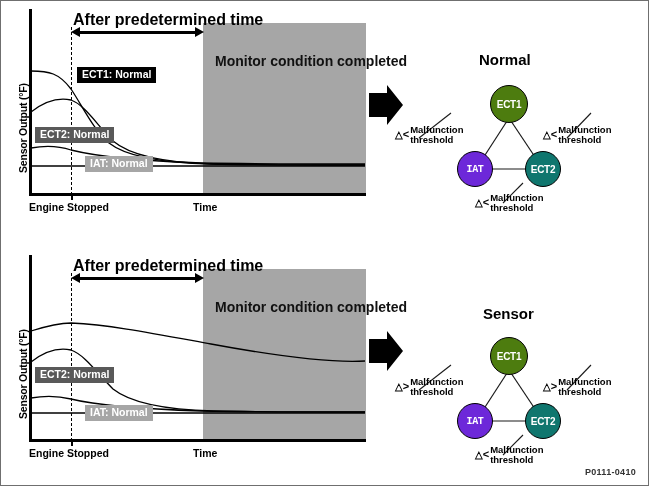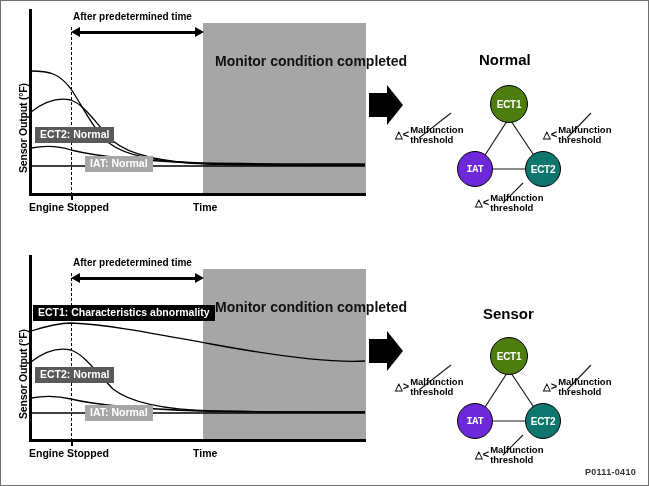--- a/index.html
+++ b/index.html
@@ -41,21 +41,21 @@
     color:#111;
     white-space:nowrap;
   }
   .dashline{
     position:absolute;
     width:0;
     border-left:1.5px dashed #000;
   }
   .apt-label{
     position:absolute;
-    font-size:10px;
+    font-size:16px;
     font-weight:bold;
     white-space:nowrap;
   }
   .arrowline{position:absolute;height:10px;}
   .arrowline .bar{position:absolute;top:4px;left:7px;right:7px;height:2.5px;background:#000;}
   .arrowline .lhead{position:absolute;top:0px;left:0;width:0;height:0;
     border-top:5px solid transparent;border-bottom:5px solid transparent;border-right:9px solid #000;}
   .arrowline .rhead{position:absolute;top:0px;right:0;width:0;height:0;
     border-top:5px solid transparent;border-bottom:5px solid transparent;border-left:9px solid #000;}
 
@@ -152,20 +152,21 @@
 
     <div class="dashline" style="left:70px;top:26px;height:168px;"></div>
 
     <svg width="372" height="225" style="position:absolute;left:0;top:0;">
       <path d="M30,70 C48,70 58,72 70,88 C82,106 92,128 108,142 C128,158 170,162 210,163 C260,164 320,164 364,164" fill="none" stroke="#000" stroke-width="1.3"></path>
       <path d="M30,111 C44,100 56,96 70,99 C84,104 96,124 112,140 C132,157 175,162 212,163 C262,164 320,164 364,164" fill="none" stroke="#000" stroke-width="1.3"></path>
       <path d="M30,147 C46,144 58,145 70,149 C94,155 140,160 200,162 C262,163 320,163 364,163" fill="none" stroke="#000" stroke-width="1.3"></path>
       <path d="M30,165 L364,165" fill="none" stroke="#000" stroke-width="1.6"></path>
     </svg>
 
+    <div class="tag tag-black" style="left:76px;top:66px;">ECT1: Normal</div>
     <div class="tag tag-dgray" style="left:34px;top:126px;">ECT2: Normal</div>
     <div class="tag tag-lgray" style="left:84px;top:155px;">IAT: Normal</div>
 
     <div class="tick" style="left:70px;top:192px;height:7px;"></div>
 
     <div class="xlab" style="left:28px;top:200px;">Engine Stopped</div>
     <div class="xlab" style="left:192px;top:200px;">Time</div>
   </div>
 
   <svg class="blockarrow" style="left:368px;top:84px;" width="34" height="40">
@@ -238,21 +239,20 @@
 
     <div class="dashline" style="left:70px;top:26px;height:168px;"></div>
 
     <svg width="372" height="225" style="position:absolute;left:0;top:0;">
       <path d="M30,84 C46,79 58,76 70,76 C110,78 150,86 210,97 C280,110 330,116 364,114" fill="none" stroke="#000" stroke-width="1.3"></path>
       <path d="M30,115 C44,104 56,100 70,103 C84,108 96,126 112,142 C132,158 175,163 212,164 C262,165 320,165 364,165" fill="none" stroke="#000" stroke-width="1.3"></path>
       <path d="M30,151 C46,148 58,149 70,152 C94,158 140,162 200,164 C262,165 320,165 364,165" fill="none" stroke="#000" stroke-width="1.3"></path>
       <path d="M30,166 L364,166" fill="none" stroke="#000" stroke-width="1.6"></path>
     </svg>
 
-    <div class="tag tag-black" style="left:32px;top:58px;">ECT1: Characteristics abnormality</div>
     <div class="tag tag-dgray" style="left:34px;top:120px;">ECT2: Normal</div>
     <div class="tag tag-lgray" style="left:84px;top:158px;">IAT: Normal</div>
 
     <div class="tick" style="left:70px;top:192px;height:7px;"></div>
 
     <div class="xlab" style="left:28px;top:200px;">Engine Stopped</div>
     <div class="xlab" style="left:192px;top:200px;">Time</div>
   </div>
 
   <svg class="blockarrow" style="left:368px;top:330px;" width="34" height="40">

